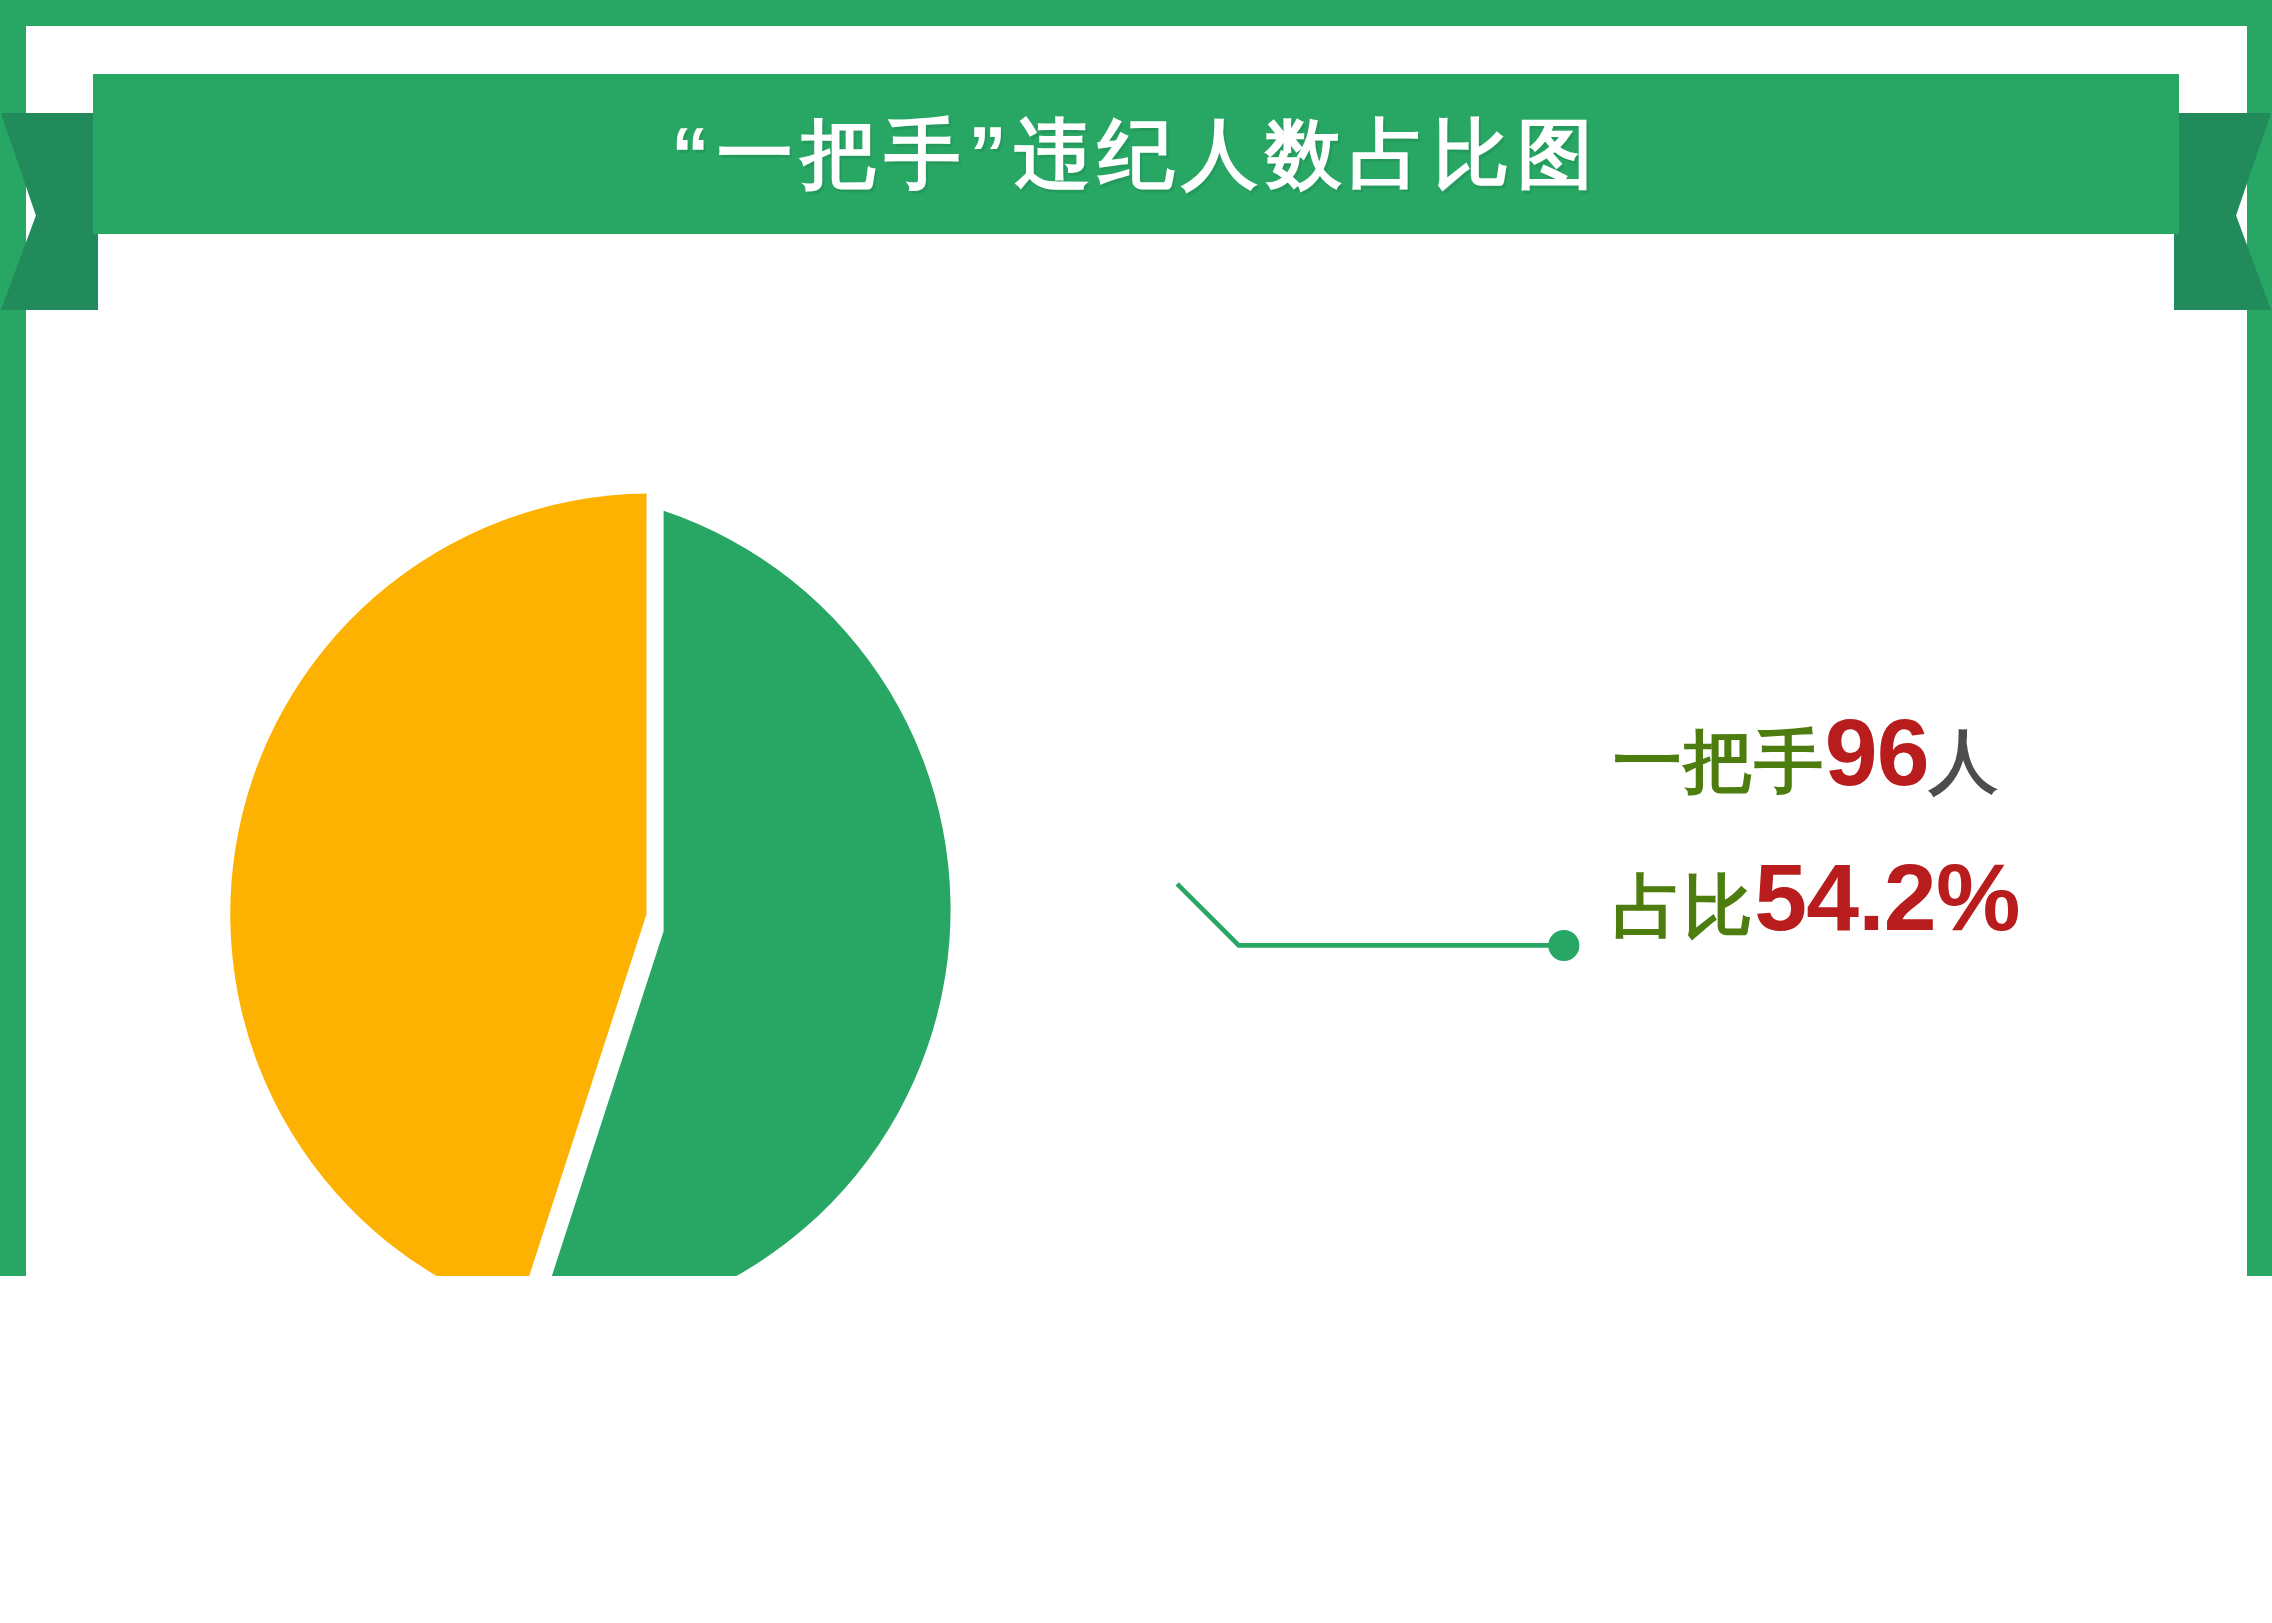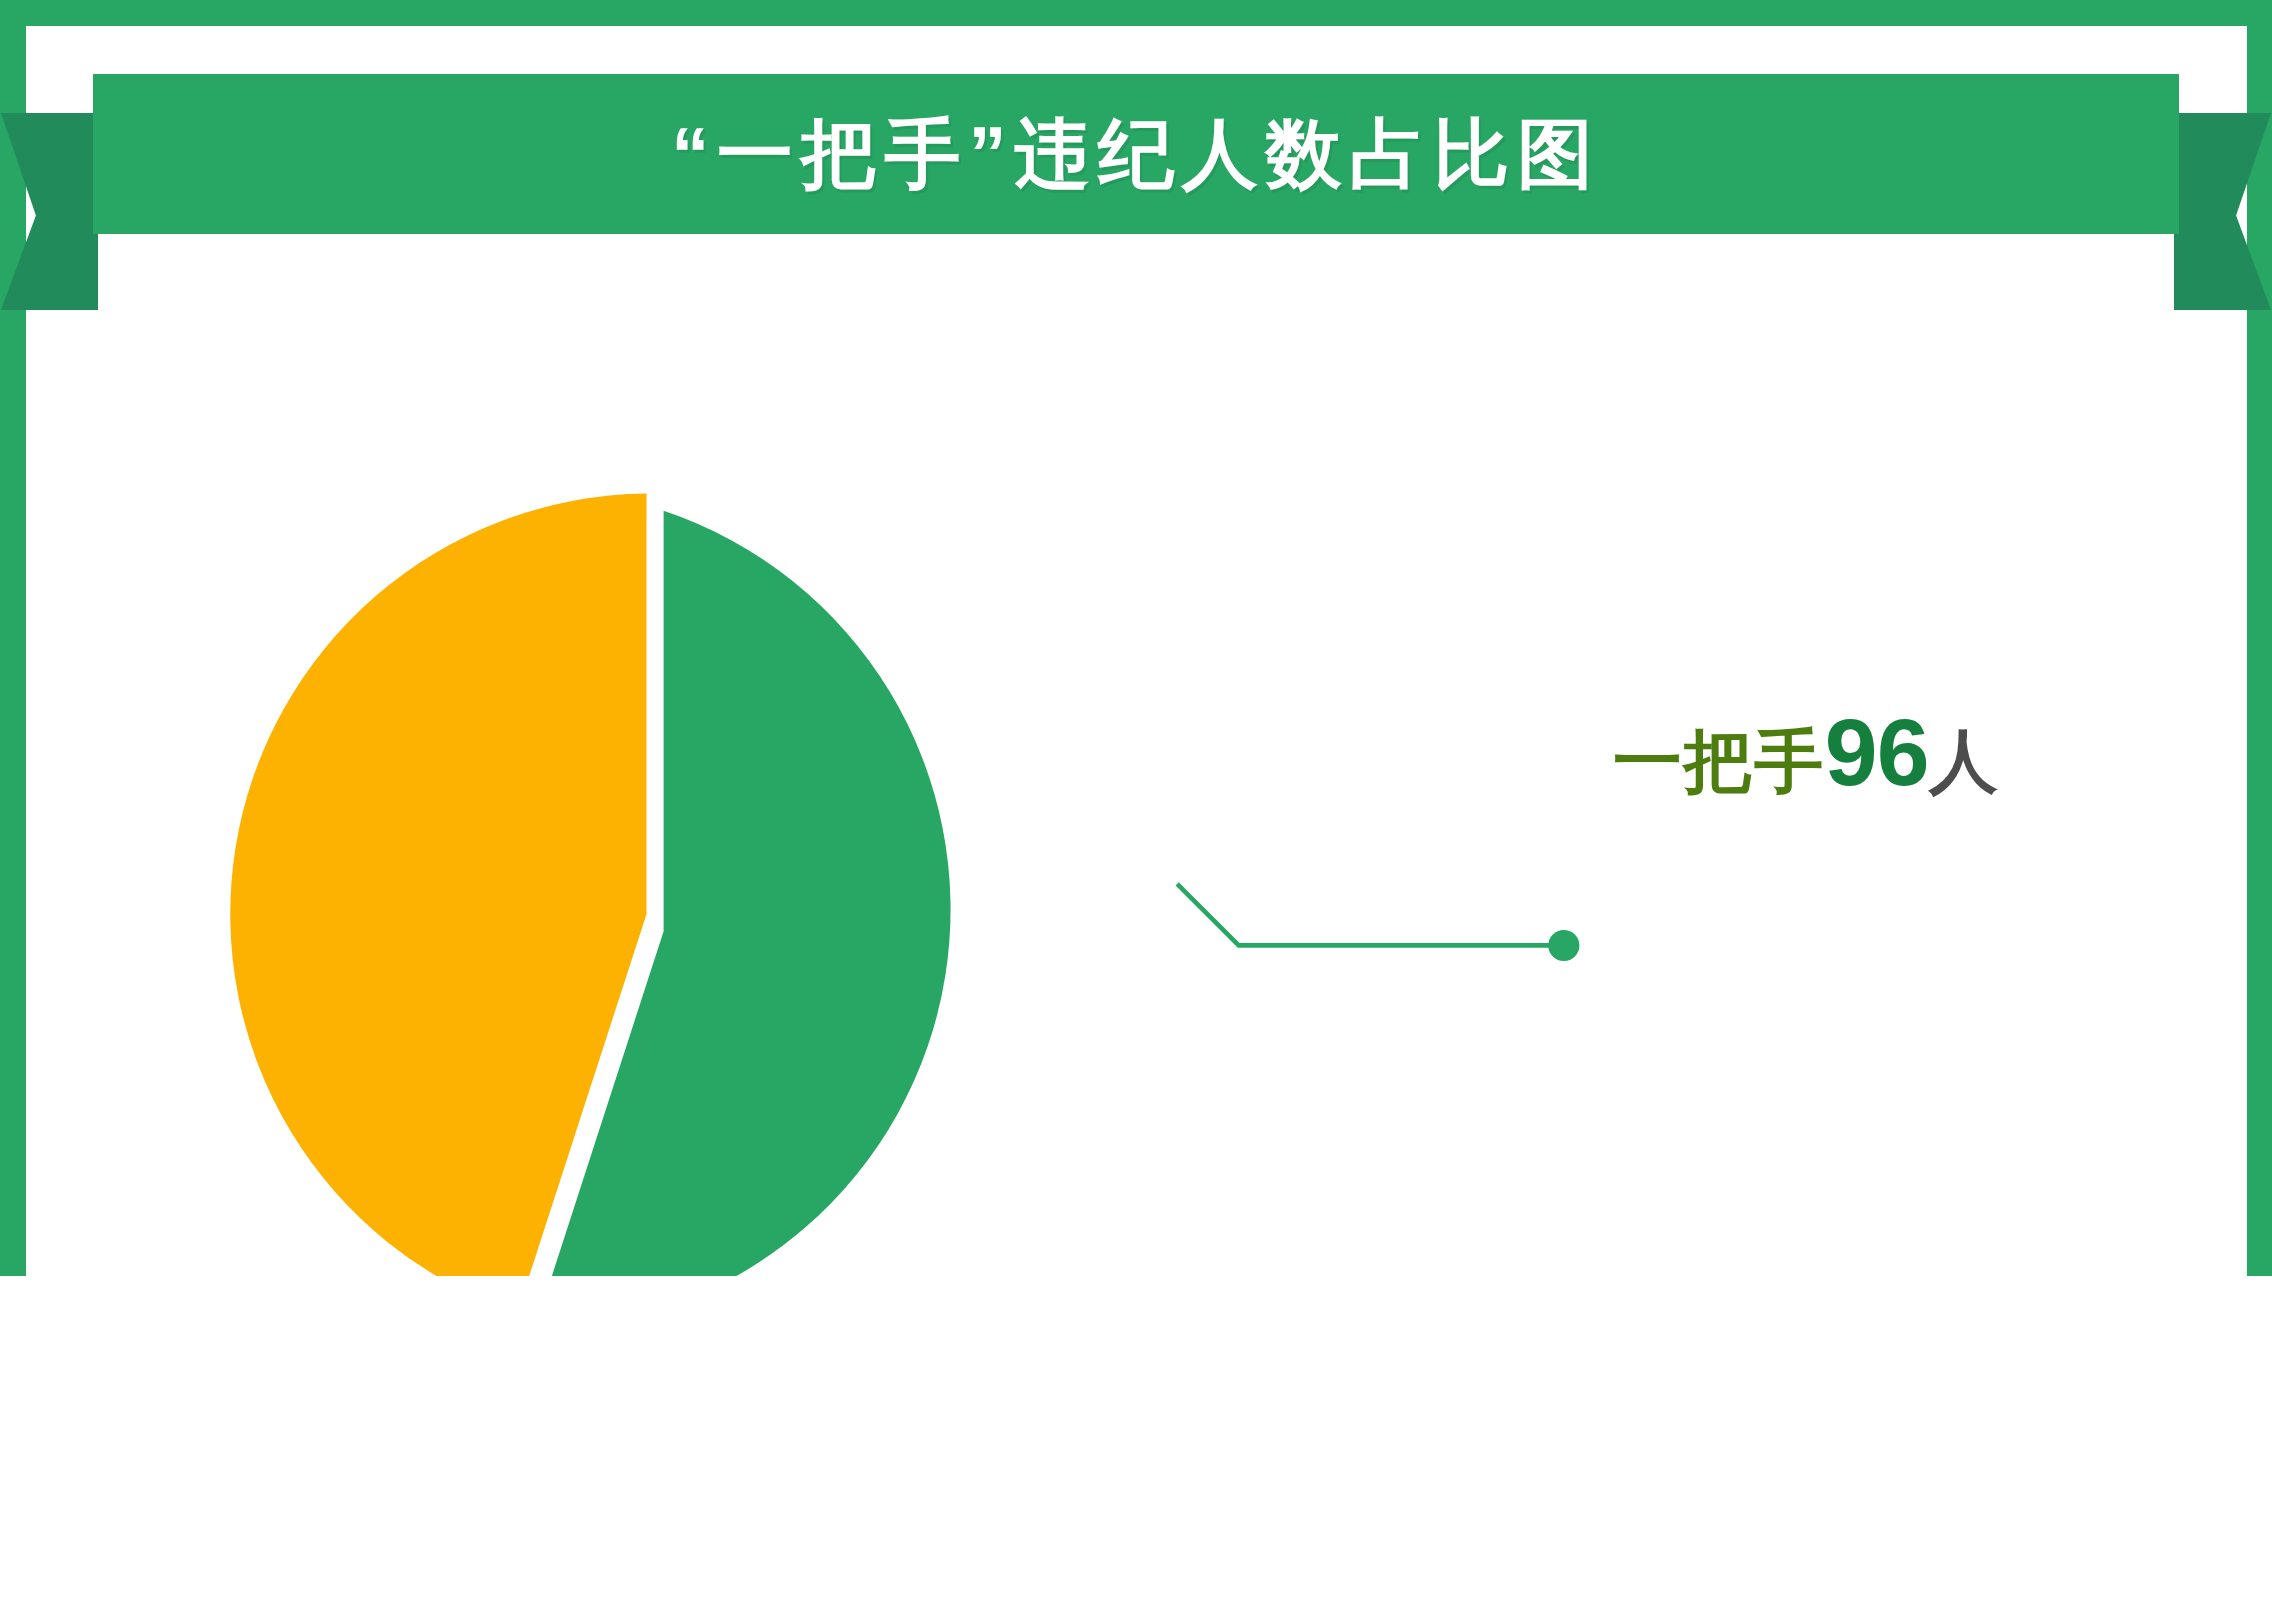--- a/index.html
+++ b/index.html
@@ -113,21 +113,21 @@
     font-size: 69px;
     font-weight: bold;
     letter-spacing: 1.6px;
   }
   .cn-unit {
     color: #4D4D4D;
     font-size: 69px;
     font-weight: bold;
   }
   .big-num {
-    color: #15803d;
+    color: #b91c1c;
     font-size: 95px;
     font-weight: bold;
     letter-spacing: -0.8px;
   }
 </style>
 </head>
 <body>
 
 <div id="page">
 
@@ -155,16 +155,19 @@
     <svg width="467" height="140" viewBox="0 0 600 180">
       <polyline points="33,47 110,124 525,124" fill="none" stroke="#27A664" stroke-width="6" stroke-linecap="square" stroke-linejoin="miter"></polyline>
       <circle cx="528" cy="124" r="20" fill="#27A664"></circle>
     </svg>
   </div>
 
   <div class="callout">
     <div class="callout-line line1">
       <span class="cn-label">一把手</span><span class="big-num">96</span><span class="cn-unit">人</span>
     </div>
+    <div class="callout-line line2">
+      <span class="cn-label">占比</span><span class="big-num">54.2%</span><span class="cn-unit"></span>
+    </div>
   </div>
 
 </div>
 
 
 </body></html>

